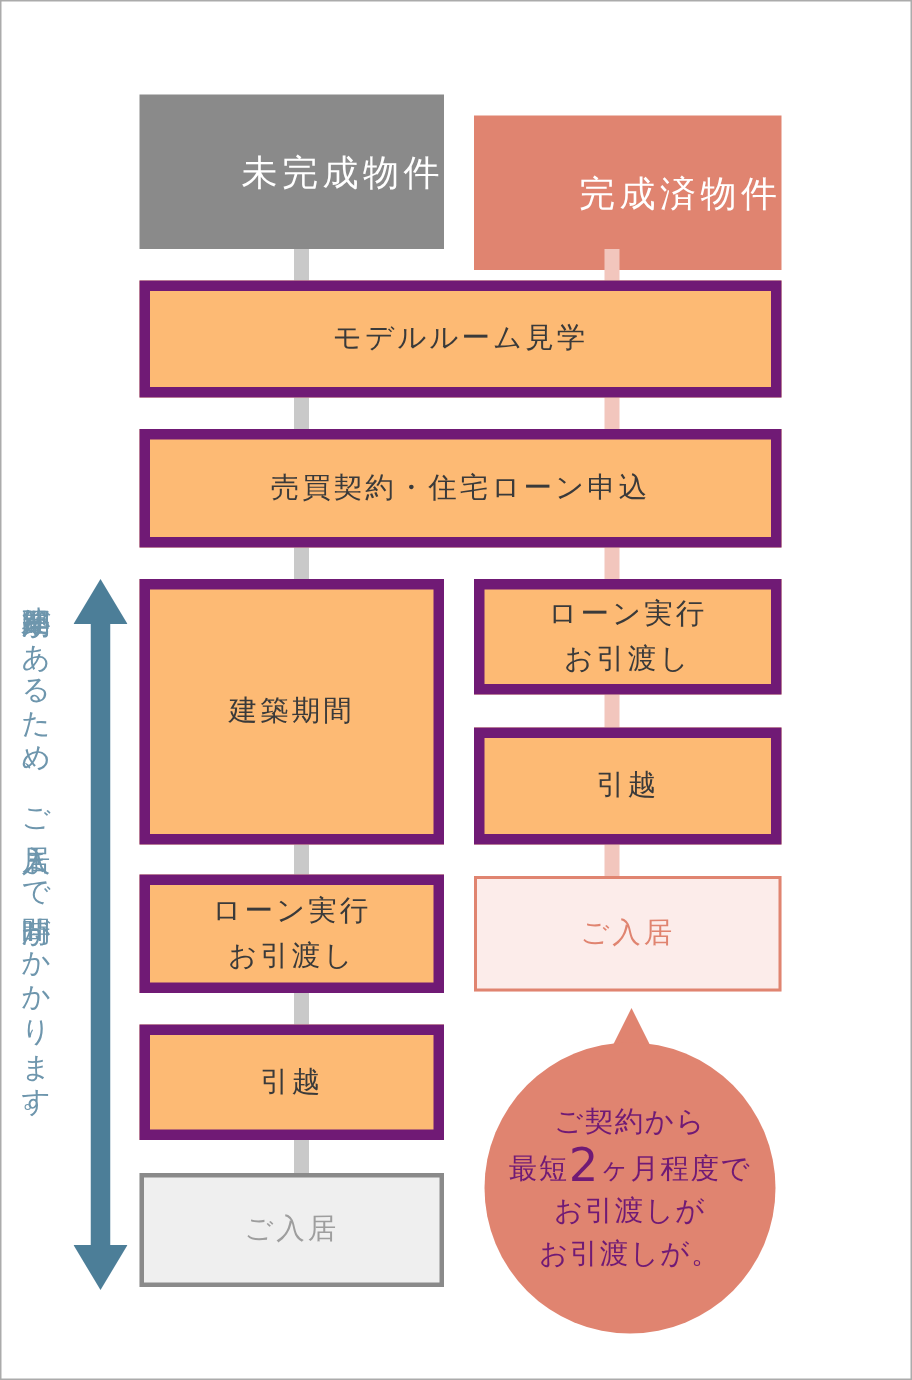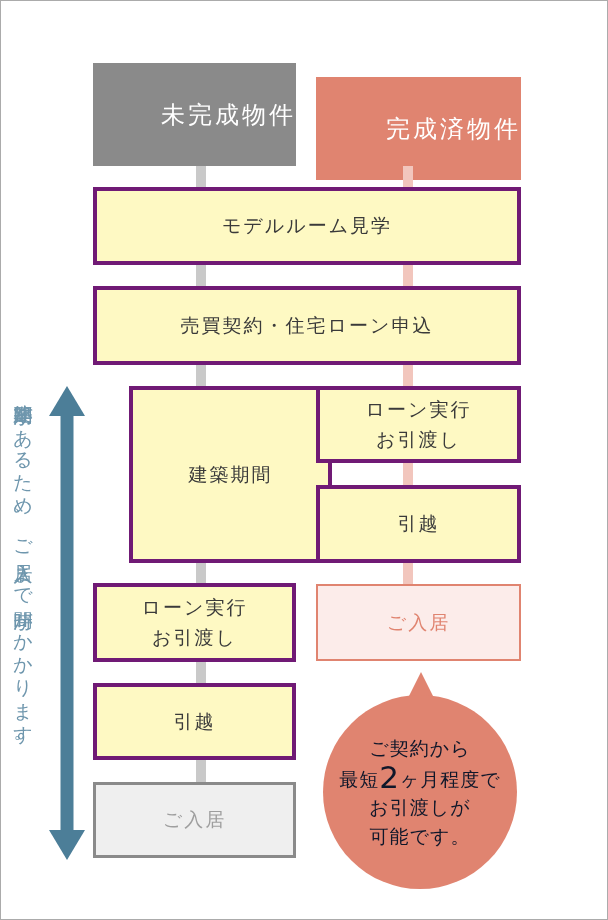--- a/index.html
+++ b/index.html
@@ -22,30 +22,30 @@
   .hdr-right{left:315px;top:76px;width:205px;height:103px;background:#e08470;}
 
   
   .conn{position:absolute;width:10px;}
   .conn.gray{background:#c9c9c9;left:195px;}
   .conn.pink{background:#f2c6bd;left:402px;}
 
   
   .wbox{
     position:absolute;
-    background:#fef9c3;
-    border:4px solid #701a75;
+    background:#fdba74;
+    border:7px solid #701a75;
     box-sizing:border-box;
     display:flex;flex-direction:column;align-items:center;justify-content:center;
     font-size:19px;color:#3a3a3a;letter-spacing:2px;line-height:1.55;
     text-align:center;
   }
   .box-model  {left:92px;top:186px;width:428px;height:78px;}
   .box-contract{left:92px;top:285px;width:428px;height:79px;}
-  .box-construction{left:92px;top:385px;width:203px;height:177px;margin-left:36px;}
+  .box-construction{left:92px;top:385px;width:203px;height:177px;}
   .box-l-loan {left:92px;top:582px;width:203px;height:79px;}
   .box-l-move {left:92px;top:682px;width:203px;height:77px;}
   .box-r-loan {left:315px;top:385px;width:205px;height:77px;}
   .box-r-move {left:315px;top:484px;width:205px;height:78px;}
 
   
   .box-l-movein{
     left:92px;top:781px;width:203px;height:76px;
     background:#efefef;border:3px solid #8a8a8a;color:#9e9e9e;
   }
@@ -57,21 +57,21 @@
   
   .bubble-tail{
     position:absolute;left:404px;top:671px;
     width:0;height:0;
     border-left:16px solid transparent;
     border-right:16px solid transparent;
     border-bottom:32px solid #e08470;
   }
   .bubble{
     position:absolute;left:322px;top:694px;width:194px;height:194px;
-    border-radius:50%;background:#e08470;color:#0f172a;
+    border-radius:50%;background:#e08470;color:#701a75;
     display:flex;flex-direction:column;align-items:center;justify-content:center;
     text-align:center;font-size:19px;letter-spacing:1px;line-height:1.5;
   }
   .bubble .big-num{font-size:31px;line-height:1;vertical-align:-3px;}
   .bubble .l2{white-space:nowrap;display:flex;align-items:flex-end;}
 
   
   .side-arrow{position:absolute;left:48px;top:385px;}
   .side-note{
     position:absolute;left:13px;top:388px;height:470px;
@@ -138,21 +138,21 @@
 
   <div class="bubble-tail"></div>
   <div class="bubble">
     <span>ご契約から</span>
     <span class="l2">
         <span>最短</span>
         <span class="big-num">2</span>
         <span>ヶ月程度で</span>
       </span>
     <span>お引渡しが</span>
-    <span>可能です。</span>
+    <span>お引渡しが。</span>
   </div>
 
   <svg class="side-arrow" width="36" height="474" viewBox="0 0 36 474">
     <polygon points="18,0 36,30 0,30" fill="#4c7e98"></polygon>
     <rect x="11.5" y="28" width="13" height="418" fill="#4c7e98"></rect>
     <polygon points="0,444 36,444 18,474" fill="#4c7e98"></polygon>
   </svg>
   <div class="side-note">建築期間があるため、ご入居まで時間がかかります。</div>
 
 </div>

